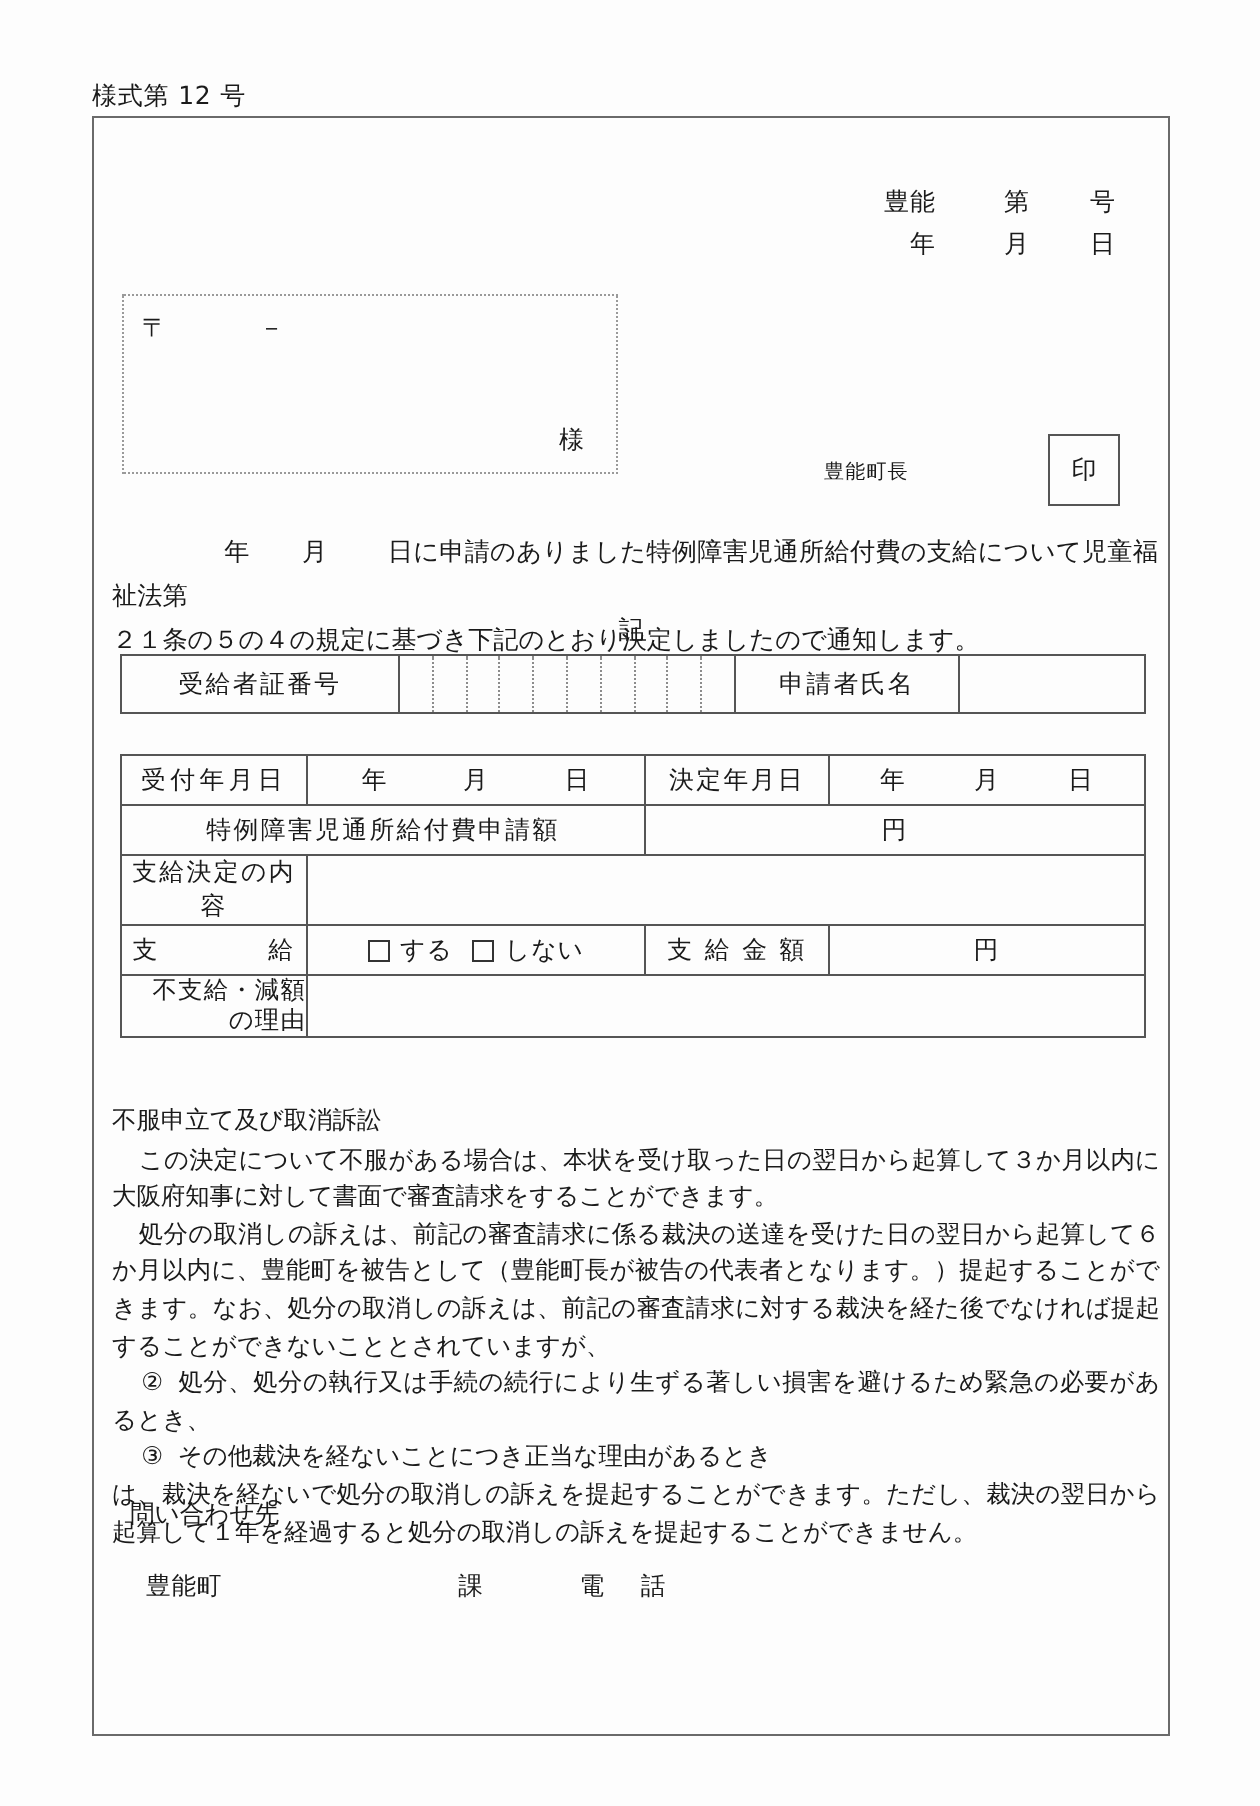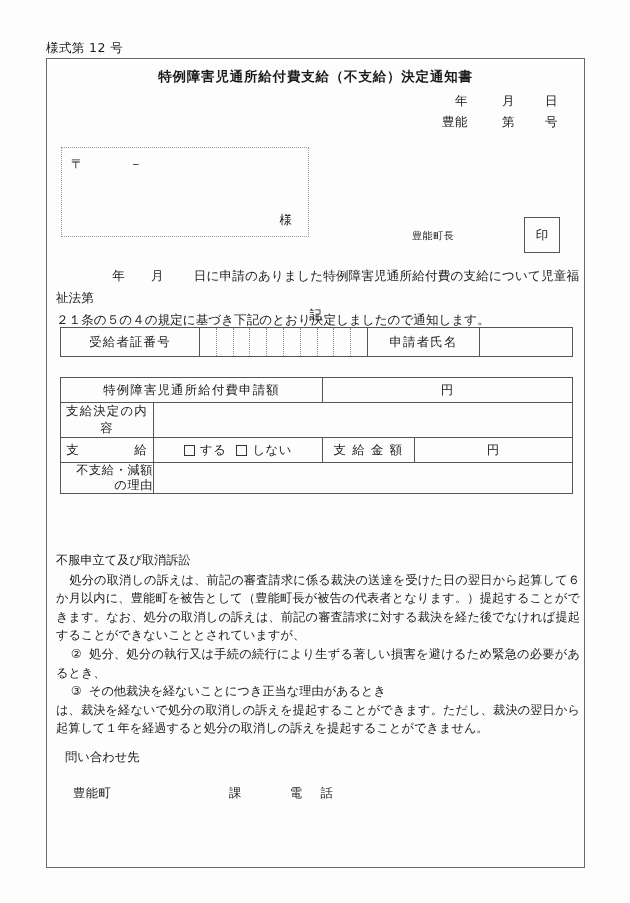--- a/index.html
+++ b/index.html
@@ -274,28 +274,27 @@
 </style>
 </head>
 <body>
 
 <div class="page">
 
   <div class="form-no">様式第 12 号</div>
 
   <div class="frame">
 
-    <div class="doc-title">特例障害児通所給付費支給（不支給）決定通知書</div>
 
     <div class="doc-meta">
       <div class="line">
-        <span>年</span><span class="sp-l"></span><span>月</span><span class="sp-m"></span><span>日</span>
+        <span>豊能</span><span class="sp-l"></span><span>第</span><span class="sp-m"></span><span>号</span>
       </div>
       <div class="line">
-        <span>豊能</span><span class="sp-l"></span><span>第</span><span class="sp-m"></span><span>号</span>
+        <span>年</span><span class="sp-l"></span><span>月</span><span class="sp-m"></span><span>日</span>
       </div>
     </div>
 
     <div class="addr-box">
       <div class="addr-zip">
         <span>〒</span><span class="dash"></span><span>－</span>
       </div>
       <div class="addr-sama">様</div>
     </div>
 
@@ -342,20 +341,38 @@
     </table>
 
     <table class="tbl" id="table-decision">
       <colgroup>
         <col style="width:93px">
         <col style="width:169px">
         <col style="width:92px">
         <col style="width:158px">
       </colgroup>
       <tbody>
+        <tr>
+          <td class="lbl spread">受付年月日</td>
+          <td>
+            <div class="dates">
+              <span>年</span>
+              <span>月</span>
+              <span>日</span>
+            </div>
+          </td>
+          <td class="lbl">決定年月日</td>
+          <td>
+            <div class="dates">
+              <span>年</span>
+              <span>月</span>
+              <span>日</span>
+            </div>
+          </td>
+        </tr>
         <tr class="row-amount">
           <td class="lbl" colspan="2">特例障害児通所給付費申請額</td>
           <td class="amount-cell" colspan="2">
             <span></span><span>円</span>
           </td>
         </tr>
         <tr class="row-content">
           <td class="lbl">支給決定の内容</td>
           <td colspan="3"></td>
         </tr>
@@ -379,20 +396,21 @@
               <div>の理由</div>
             </div>
           </td>
           <td colspan="3"></td>
         </tr>
       </tbody>
     </table>
 
     <div class="appeal">
       <p class="head">不服申立て及び取消訴訟</p>
+      <p class="ind1">この決定について不服がある場合は、本状を受け取った日の翌日から起算して３か月以内に大阪府知事に対して書面で審査請求をすることができます。</p>
       <p class="ind1">処分の取消しの訴えは、前記の審査請求に係る裁決の送達を受けた日の翌日から起算して６か月以内に、豊能町を被告として（豊能町長が被告の代表者となります。）提起することができます。なお、処分の取消しの訴えは、前記の審査請求に対する裁決を経た後でなければ提起することができないこととされていますが、</p>
       <p class="item">
         <span class="mk">②</span><span>処分、処分の執行又は手続の続行により生ずる著しい損害を避けるため緊急の必要があるとき、</span>
       </p>
       <p class="item">
         <span class="mk">③</span><span>その他裁決を経ないことにつき正当な理由があるとき</span>
       </p>
       <p>は、裁決を経ないで処分の取消しの訴えを提起することができます。ただし、裁決の翌日から起算して１年を経過すると処分の取消しの訴えを提起することができません。</p>
     </div>
 

